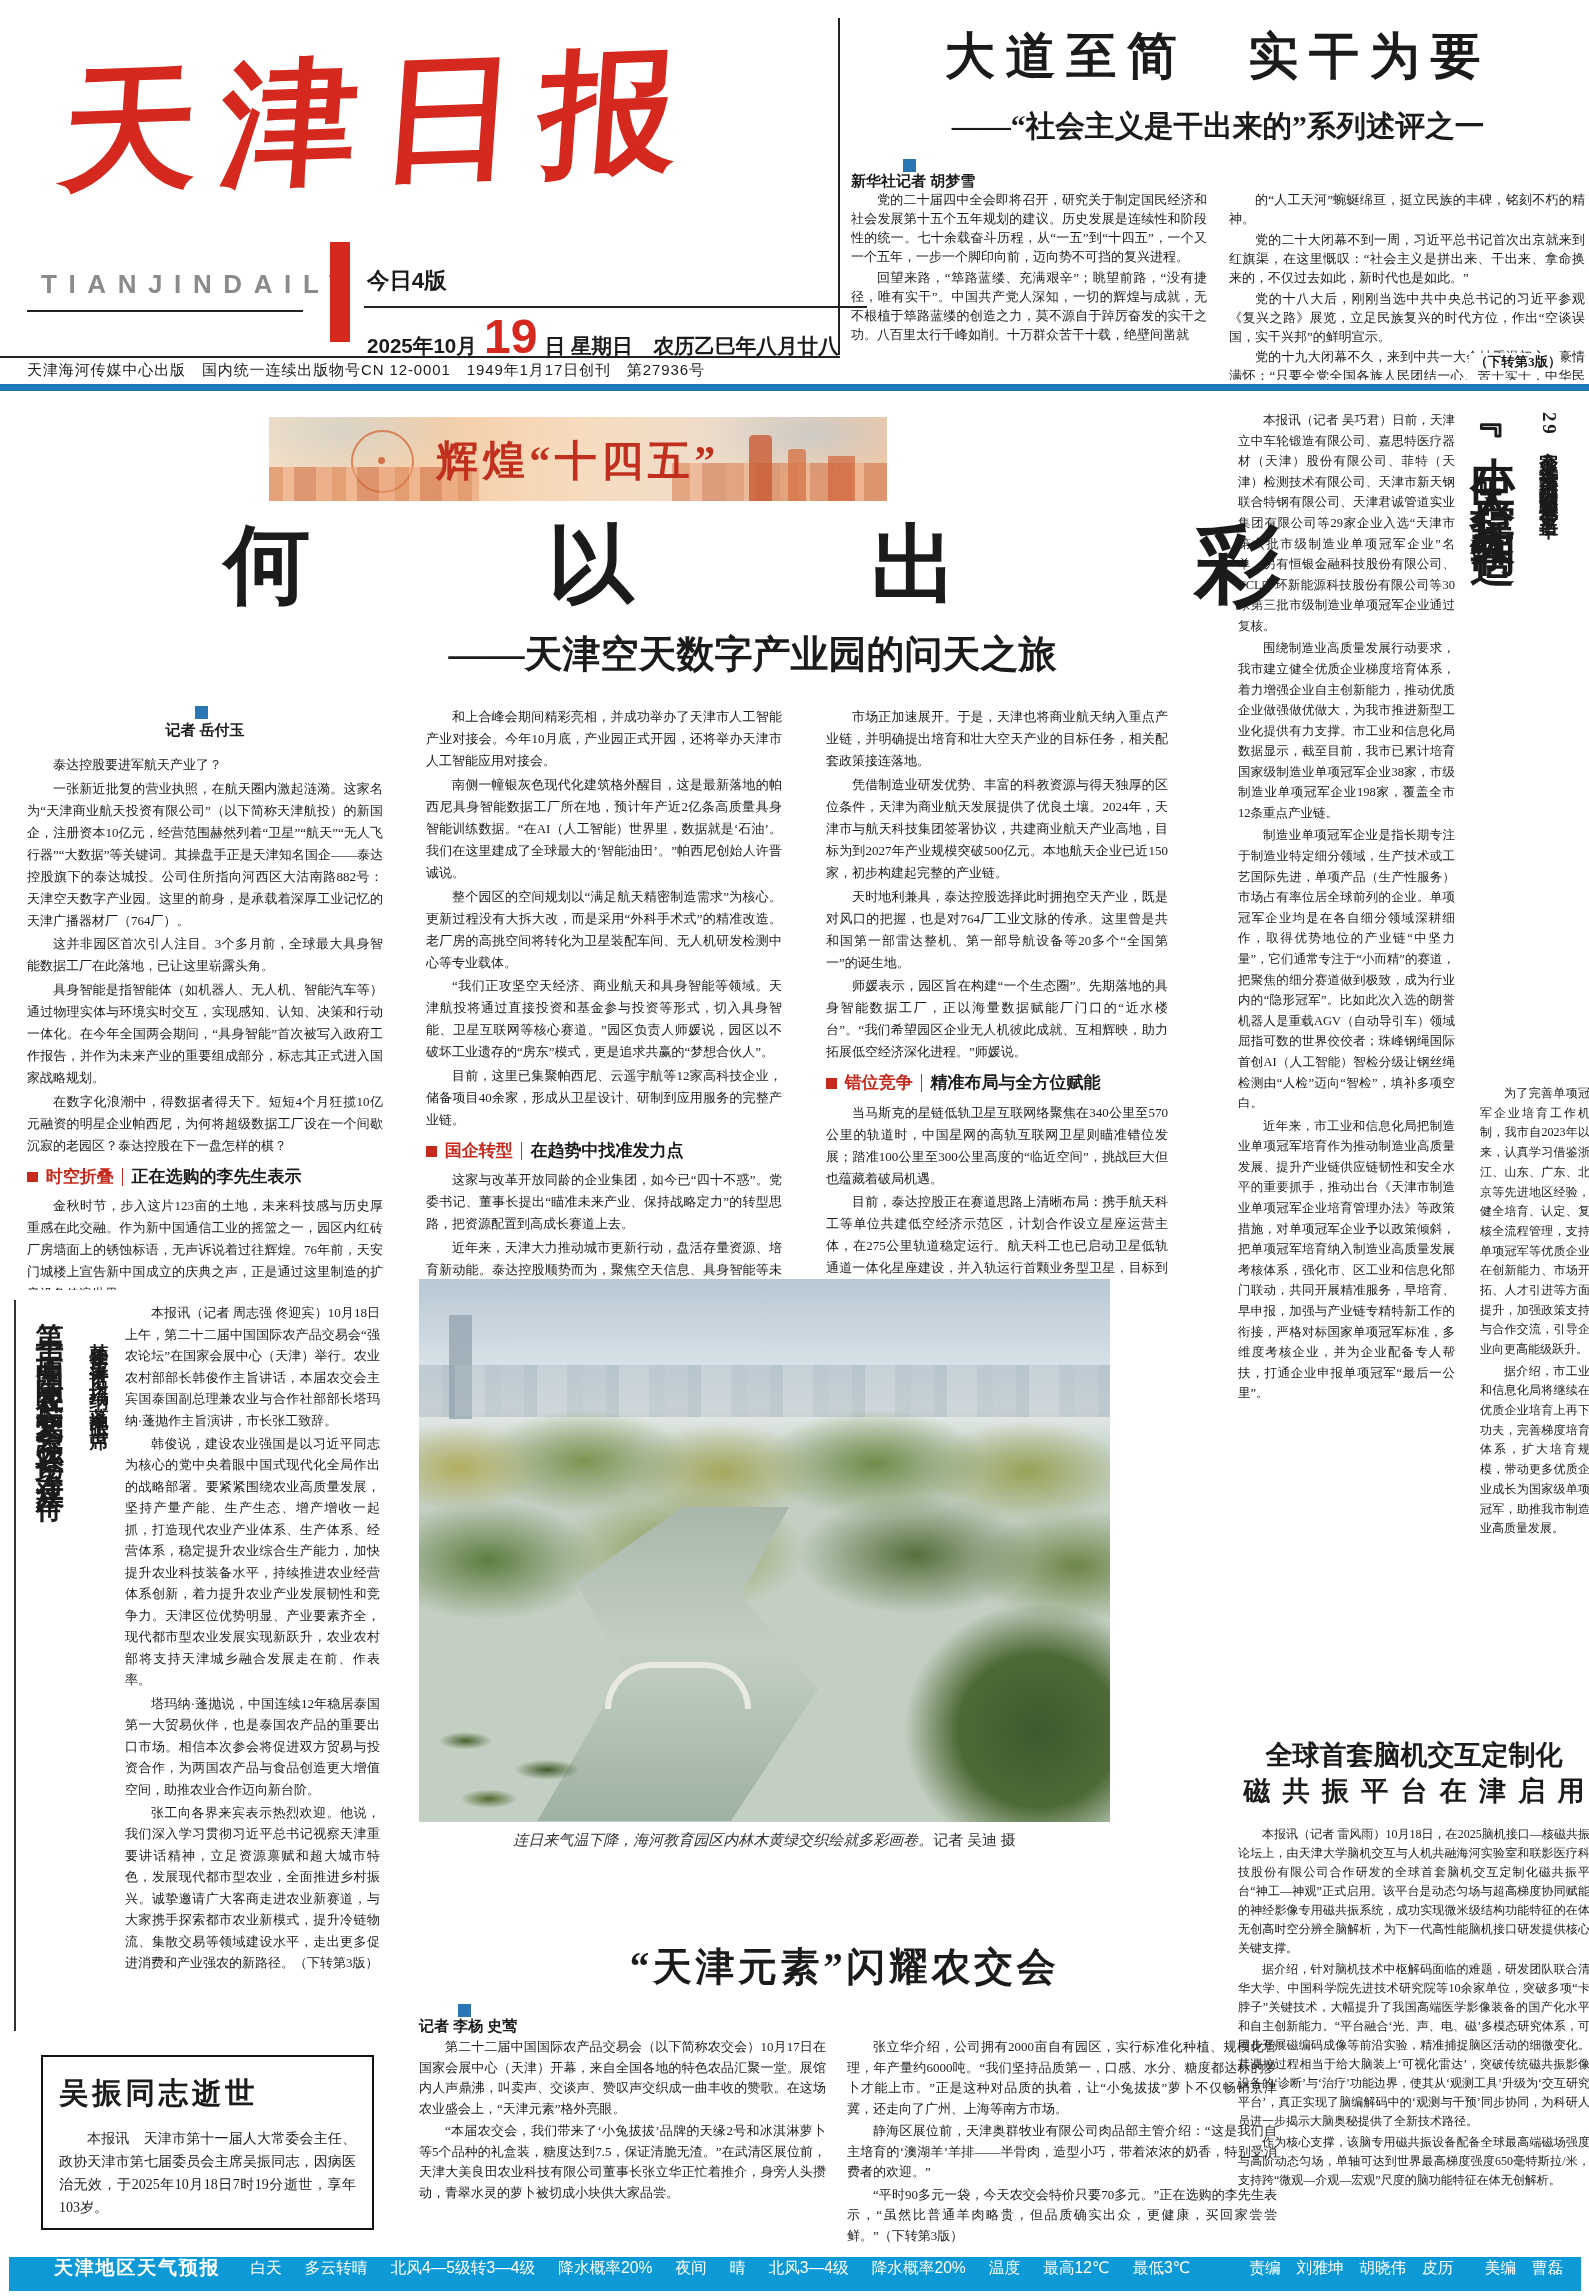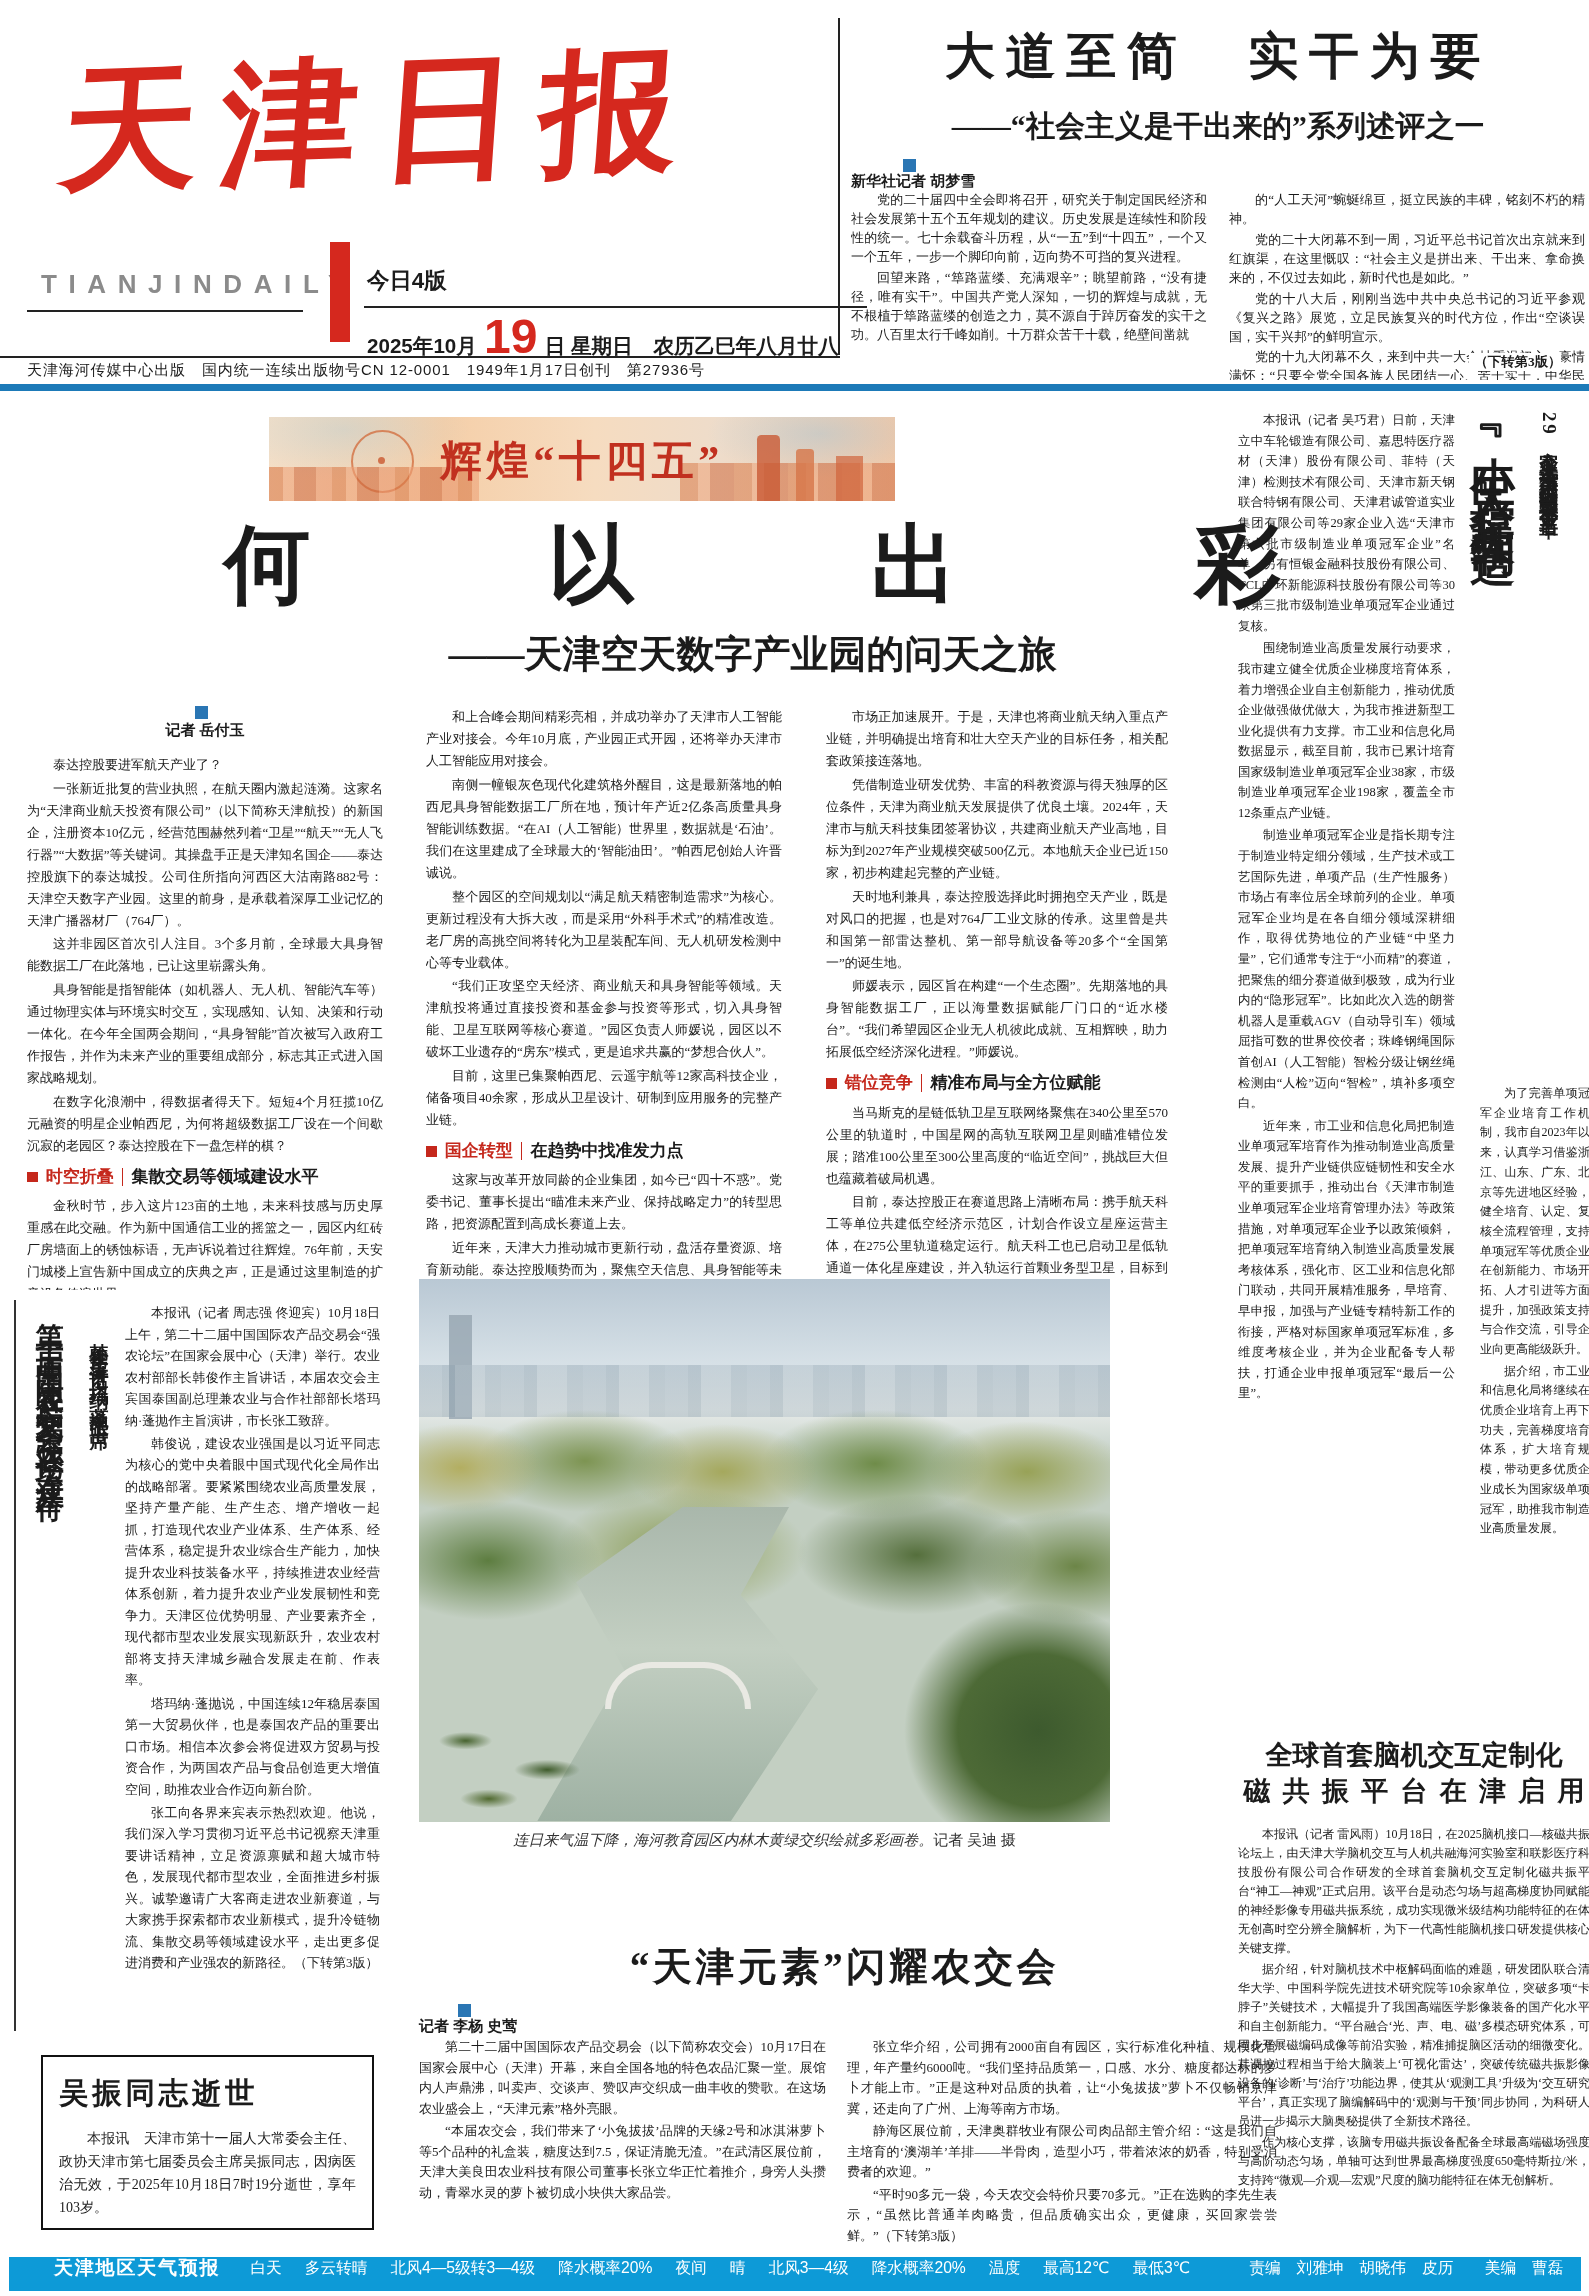--- a/index.html
+++ b/index.html
@@ -34,21 +34,21 @@
   .ta-col{top:190px;width:356px;height:190px;font-size:13px;line-height:19px;}
   .ta-col1{left:851px;}
   .ta-col2{left:1229px;}
   .jump{font-weight:bold;}
   .ta-jump{left:1469px;top:353px;background:#fff;padding-left:5.4px;font-size:13.4px;}
   
   .banner{left:269px;top:417px;width:618px;height:84px;overflow:hidden;
      background:
        radial-gradient(ellipse 161px 63px at 88% 20%, rgba(140,190,220,.35), transparent 70%),
        radial-gradient(ellipse 179px 72px at 12% 15%, rgba(150,200,225,.3), transparent 70%),
-       linear-gradient(90deg,#f6dfc6,#f5cfa9 28%,#f6dcc0 52%,#eedcca 72%,#f1c9a9); padding-left: 8px;}
+       linear-gradient(90deg,#f6dfc6,#f5cfa9 28%,#f6dcc0 52%,#eedcca 72%,#f1c9a9);}
   .bn-wheel{position:absolute;left:82px;top:12.5px;width:59px;height:59px;border:2.7px solid rgba(210,105,58,.75);
      border-radius:50%;}
   .bn-wheel::after{content:"";position:absolute;left:25px;top:25px;width:7.2px;height:7.2px;border-radius:50%;
      background:rgba(205,95,55,.85);}
   .bn-skyL{position:absolute;left:0;bottom:0;width:210px;height:34px;opacity:.6;
      background:repeating-linear-gradient(90deg,#d97a48 0 14.3px,#eda278 14.3px 25px,#cf6a3e 25px 47px,#e8946a 47px 63px);}
   .bn-skyR{position:absolute;right:0;bottom:0;width:215px;height:38px;opacity:.55;
      background:repeating-linear-gradient(90deg,#d97a48 0 18px,#eda278 18px 30px,#cf6a3e 30px 54px);}
   .bn-t1{position:absolute;right:115px;bottom:0;width:23px;height:66px;background:rgba(201,90,52,.8);border-radius:4.5px 4.5px 0 0;}
   .bn-t2{position:absolute;right:81px;bottom:0;width:18px;height:52px;background:rgba(214,118,72,.8);border-radius:3.6px 3.6px 0 0;}
@@ -203,21 +203,21 @@
         <p>泰达控股要进军航天产业了？</p>
         <p>一张新近批复的营业执照，在航天圈内激起涟漪。这家名为“天津商业航天投资有限公司”（以下简称天津航投）的新国企，注册资本10亿元，经营范围赫然列着“卫星”“航天”“无人飞行器”“大数据”等关键词。其操盘手正是天津知名国企——泰达控股旗下的泰达城投。公司住所指向河西区大沽南路882号：天津空天数字产业园。这里的前身，是承载着深厚工业记忆的天津广播器材厂（764厂）。</p>
         <p>这并非园区首次引人注目。3个多月前，全球最大具身智能数据工厂在此落地，已让这里崭露头角。</p>
         <p>具身智能是指智能体（如机器人、无人机、智能汽车等）通过物理实体与环境实时交互，实现感知、认知、决策和行动一体化。在今年全国两会期间，“具身智能”首次被写入政府工作报告，并作为未来产业的重要组成部分，标志其正式进入国家战略规划。</p>
         <p>在数字化浪潮中，得数据者得天下。短短4个月狂揽10亿元融资的明星企业帕西尼，为何将超级数据工厂设在一个间歇沉寂的老园区？泰达控股在下一盘怎样的棋？</p>
       </div>
     <div class="subhead sans">
       <span class="dot"></span>
       <span class="tag">时空折叠</span>
       <span class="bar"></span>
-      <span class="txt">集散交易等领域建设水平</span>
+      <span class="txt">正在选购的李先生表示</span>
     </div>
     <div>
         <p>金秋时节，步入这片123亩的土地，未来科技感与历史厚重感在此交融。作为新中国通信工业的摇篮之一，园区内红砖厂房墙面上的锈蚀标语，无声诉说着过往辉煌。76年前，天安门城楼上宣告新中国成立的庆典之声，正是通过这里制造的扩音设备传遍世界。</p>
       </div>
   </div>
 
   <div class="abs col m-col m-col2">
     <div>
         <p>和上合峰会期间精彩亮相，并成功举办了天津市人工智能产业对接会。今年10月底，产业园正式开园，还将举办天津市人工智能应用对接会。</p>
         <p>南侧一幢银灰色现代化建筑格外醒目，这是最新落地的帕西尼具身智能数据工厂所在地，预计年产近2亿条高质量具身智能训练数据。“在AI（人工智能）世界里，数据就是‘石油’。我们在这里建成了全球最大的‘智能油田’。”帕西尼创始人许晋诚说。</p>

